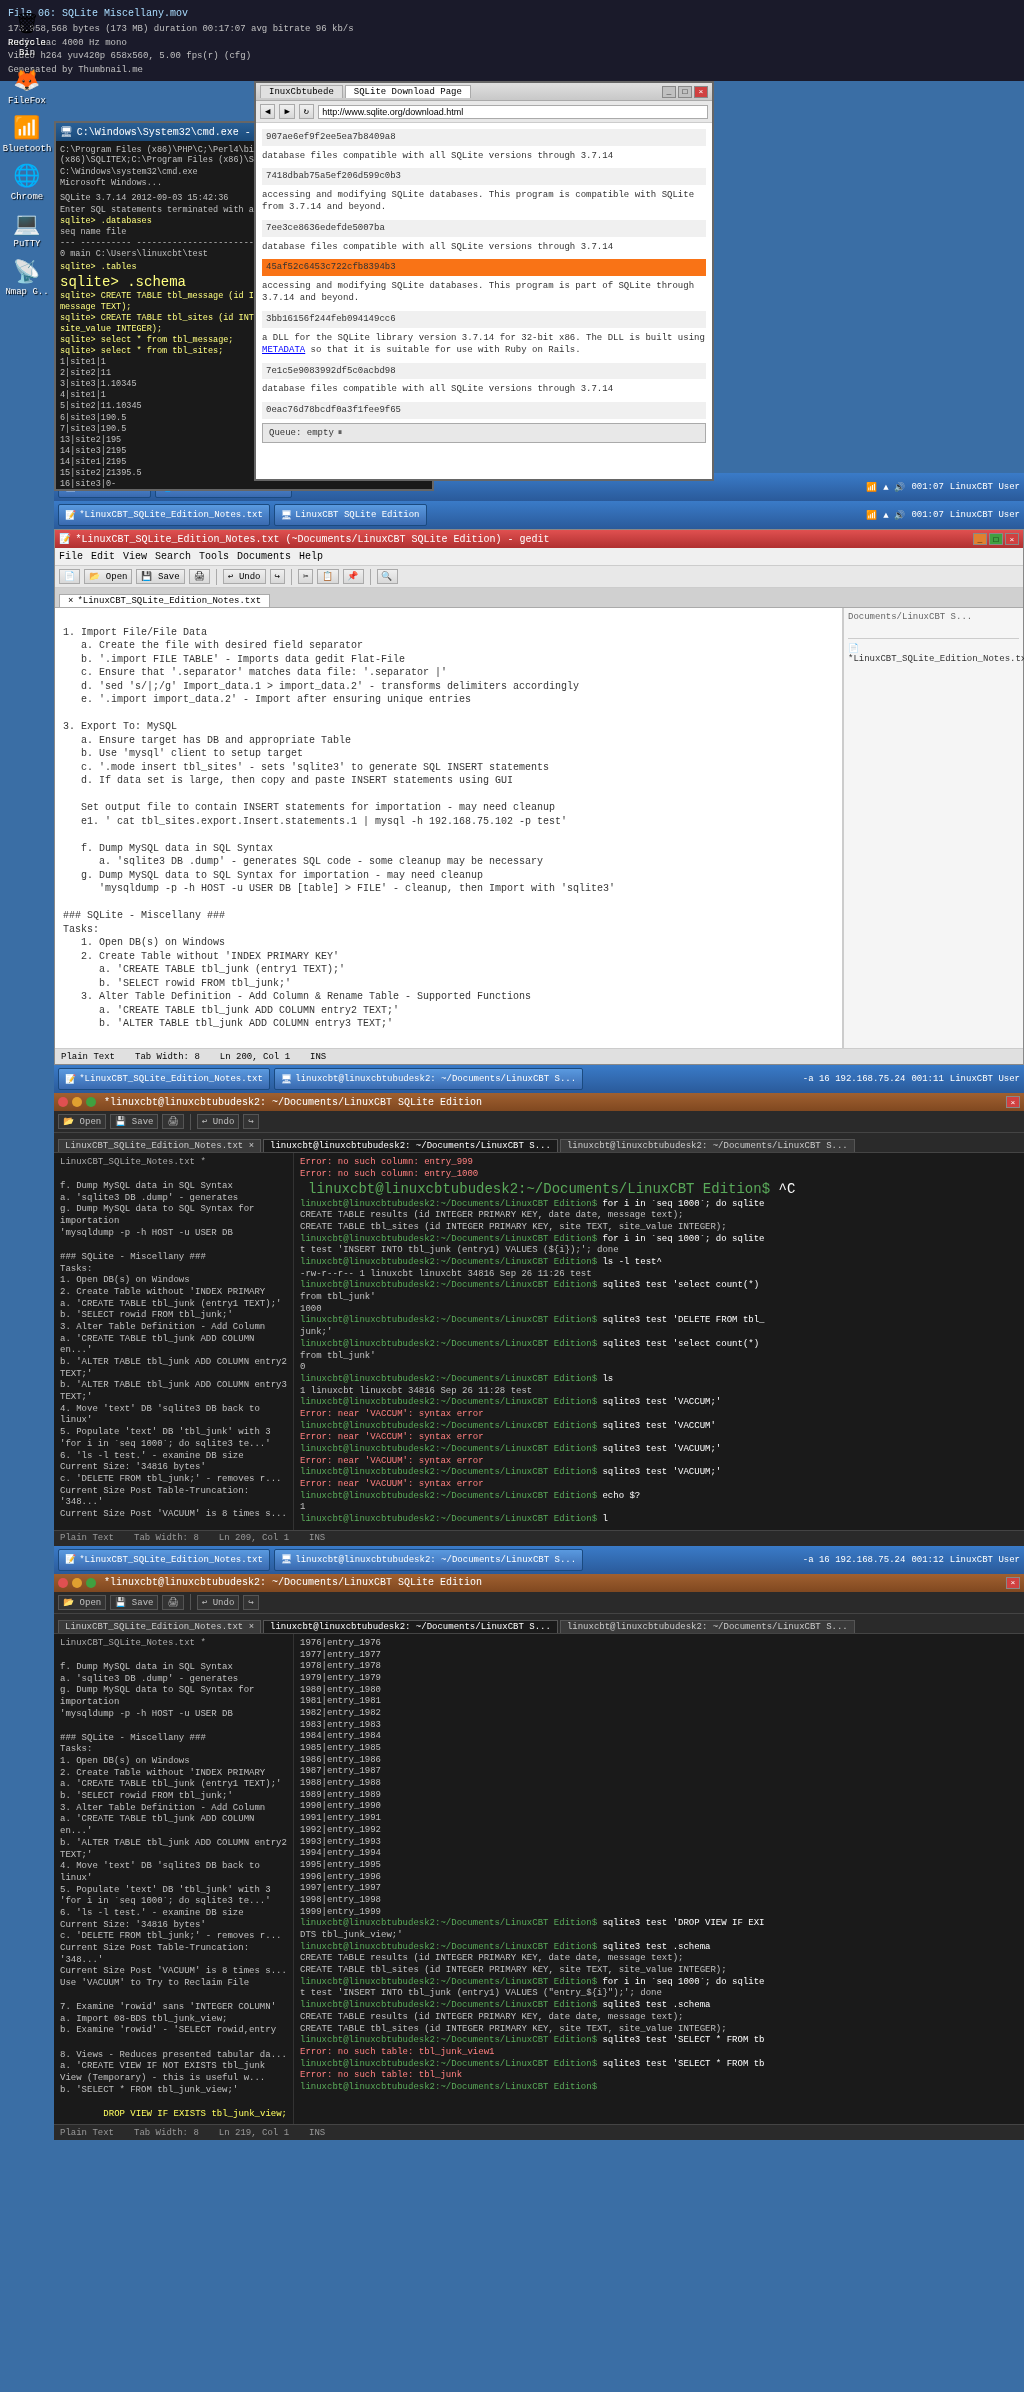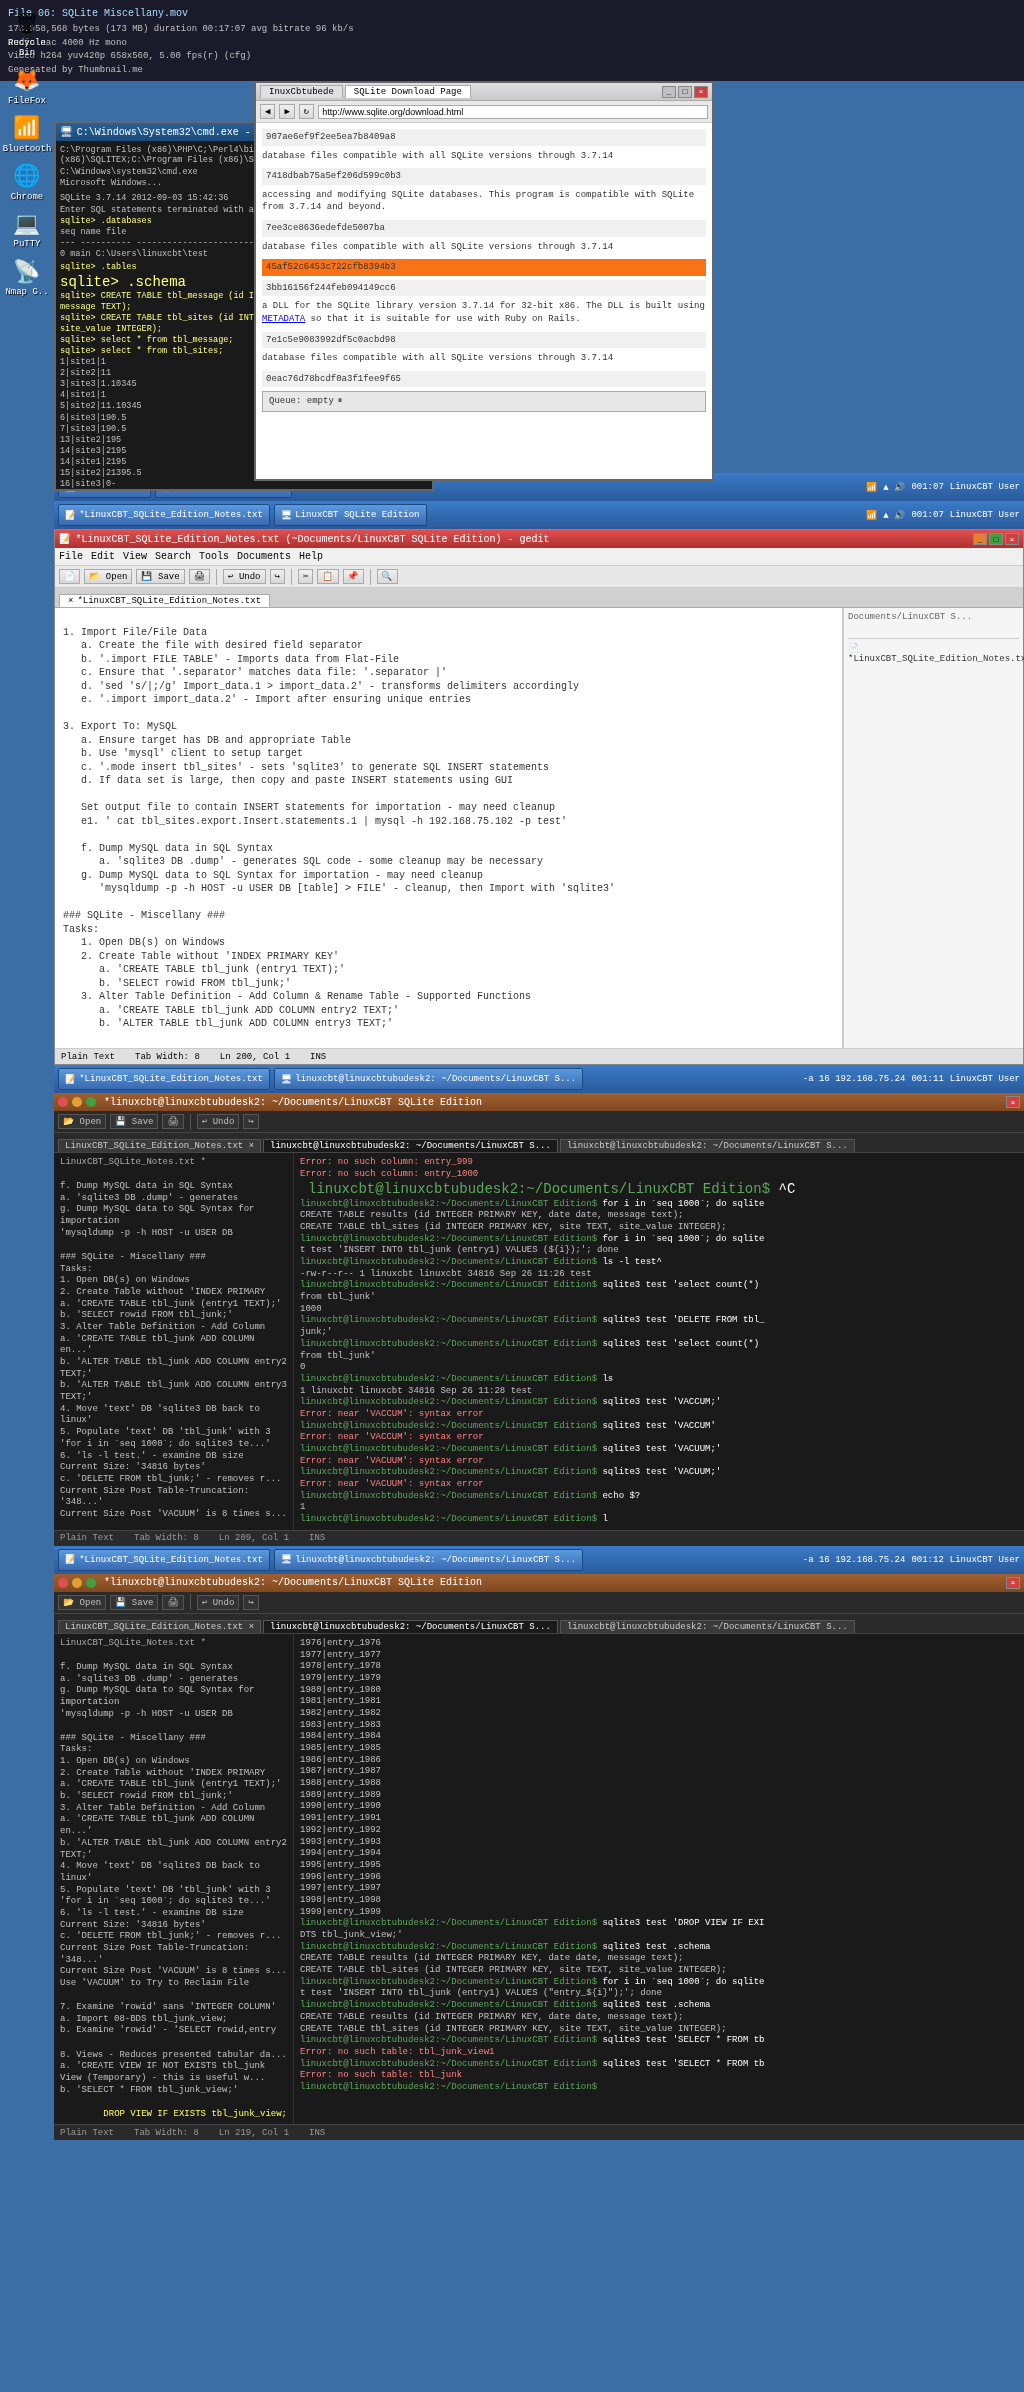--- a/index.html
+++ b/index.html
@@ -532,20 +532,21 @@
             <input type="text" value="http://www.sqlite.org/download.html" style="flex: 1 1 0%; font-size: 9px; padding: 1px 3px; border: 1px solid rgb(170, 170, 170);">
           </div>
           <div class="browser-content">
             <div style="background:#f0f0f0; padding:2px 4px; margin-bottom:4px; font-size:9px;">907ae6ef9f2ee5ea7b8409a8</div>
             <div class="sqlite-text">database files compatible with all SQLite versions through 3.7.14</div>
             <div style="background:#f0f0f0; padding:2px 4px; margin-bottom:4px; font-size:9px;">7418dbab75a5ef206d599c0b3</div>
             <div class="sqlite-text">accessing and modifying SQLite databases. This program is compatible with SQLite from 3.7.14 and beyond.</div>
             <div style="background:#f0f0f0; padding:2px 4px; margin-bottom:4px; font-size:9px;">7ee3ce8636edefde5007ba</div>
             <div class="sqlite-text">database files compatible with all SQLite versions through 3.7.14</div>
             <div style="background:#f97316; padding:2px 4px; margin-bottom:4px; font-size:9px;">45af52c6453c722cfb8394b3</div>
+            <div class="sqlite-text">accessing and modifying SQLite databases. This program is part of SQLite through 3.7.14 and beyond.</div>
             <div style="background:#f0f0f0; padding:2px 4px; margin-bottom:4px; font-size:9px;">3bb16156f244feb094149cc6</div>
             <div class="sqlite-text">a DLL for the SQLite library version 3.7.14 for 32-bit x86. The DLL is built using <span class="sqlite-link">METADATA</span> so that it is suitable for use with Ruby on Rails.</div>
             <div style="background:#f0f0f0; padding:2px 4px; margin-bottom:4px; font-size:9px;">7e1c5e9083992df5c0acbd98</div>
             <div class="sqlite-text">database files compatible with all SQLite versions through 3.7.14</div>
             <div style="background:#f0f0f0; padding:2px 4px; margin-bottom:4px; font-size:9px;">0eac76d78bcdf0a3f1fee9f65</div>
             <div class="queue-status">
               <span>Queue: empty</span>
               <span>⏸</span>
             </div>
           </div>
@@ -627,21 +628,21 @@
           <div class="gedit-tabs">
             <div class="gedit-tab active">
               <span>×</span>
               <span>*LinuxCBT_SQLite_Edition_Notes.txt</span>
             </div>
           </div>
           <div class="gedit-main">
             <div class="gedit-content" style="flex:1; white-space:pre; overflow:hidden;">
 <span>1. Import File/File Data</span>
 <span>   a. Create the file with desired field separator</span>
-<span>   b. '.import FILE TABLE' - Imports data from Flat-File</span>
+<span>   b. '.import FILE TABLE' - Imports data gedit Flat-File</span>
 <span>   c. Ensure that '.separator' matches data file: '.separator |'</span>
 <span>   d. 'sed 's/|;/g' Import_data.1 &gt; import_data.2' - transforms delimiters accordingly</span>
 <span>   e. '.import import_data.2' - Import after ensuring unique entries</span>
 <span> </span>
 <span>3. Export To: MySQL</span>
 <span>   a. Ensure target has DB and appropriate Table</span>
 <span>   b. Use 'mysql' client to setup target</span>
 <span>   c. '.mode insert tbl_sites' - sets 'sqlite3' to generate SQL INSERT statements</span>
 <span>   d. If data set is large, then copy and paste INSERT statements using GUI</span>
 <span> </span>

